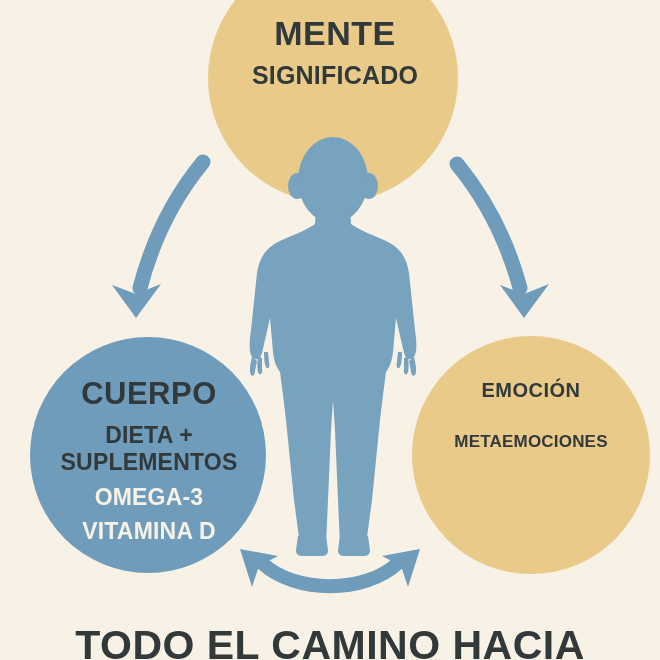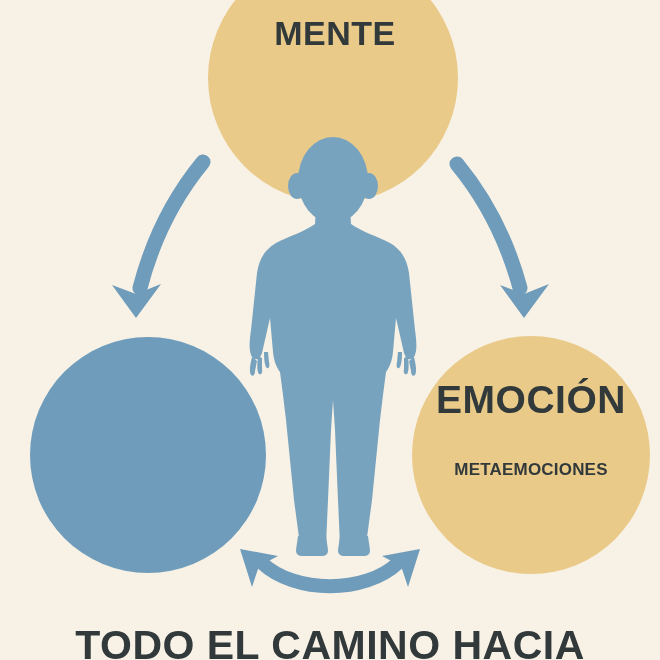--- a/index.html
+++ b/index.html
@@ -45,21 +45,21 @@
   #mente-text .node-sub { font-size: 25px; line-height: 1.18; }
 
   
   #cuerpo-text { left: 32px; top: 378px; width: 234px; }
   #cuerpo-text .node-title { font-size: 31px; margin-bottom: 11px; }
   #cuerpo-text .node-sub { font-size: 23px; line-height: 1.2; }
   #cuerpo-text .node-sub.light { color: #f8f2e6; margin-top: 7px; }
 
   
   #emocion-text { left: 412px; top: 380px; width: 238px; }
-  #emocion-text .node-title { font-size: 39px; margin-bottom: 40px; }
+  #emocion-text .node-title { font-size: 20px; margin-bottom: 32px; }
   #emocion-text .node-sub { font-size: 17px; }
 
   
   #caption {
     position: absolute;
     left: 0;
     top: 622px;
     width: 660px;
     text-align: center;
     font-size: 41px;
@@ -153,22 +153,30 @@
 
     <g>
       <path d="M262,563 C295,594 365,594 398,563" fill="none" stroke="#6f9cbb" stroke-width="14" stroke-linecap="round"></path>
       <path d="M240,549 L278,556 L259,566 L252,587 Z" fill="#6f9cbb"></path>
       <path d="M420,549 L382,556 L401,566 L408,587 Z" fill="#6f9cbb"></path>
     </g>
   </svg>
 
   <div class="node-text" id="mente-text">
     <div class="node-title">MENTE</div>
+    <div class="node-sub">SIGNIFICADO</div>
   </div>
 
+  <div class="node-text" id="cuerpo-text">
+    <div class="node-title">CUERPO</div>
+    <div class="node-sub">DIETA +</div>
+    <div class="node-sub">SUPLEMENTOS</div>
+    <div class="node-sub light">OMEGA-3</div>
+    <div class="node-sub light">VITAMINA D</div>
+  </div>
 
   <div class="node-text" id="emocion-text">
     <div class="node-title">EMOCIÓN</div>
     <div class="node-sub">METAEMOCIONES</div>
   </div>
 
   <div id="caption">TODO EL CAMINO HACIA</div>
 
 </div>
 

